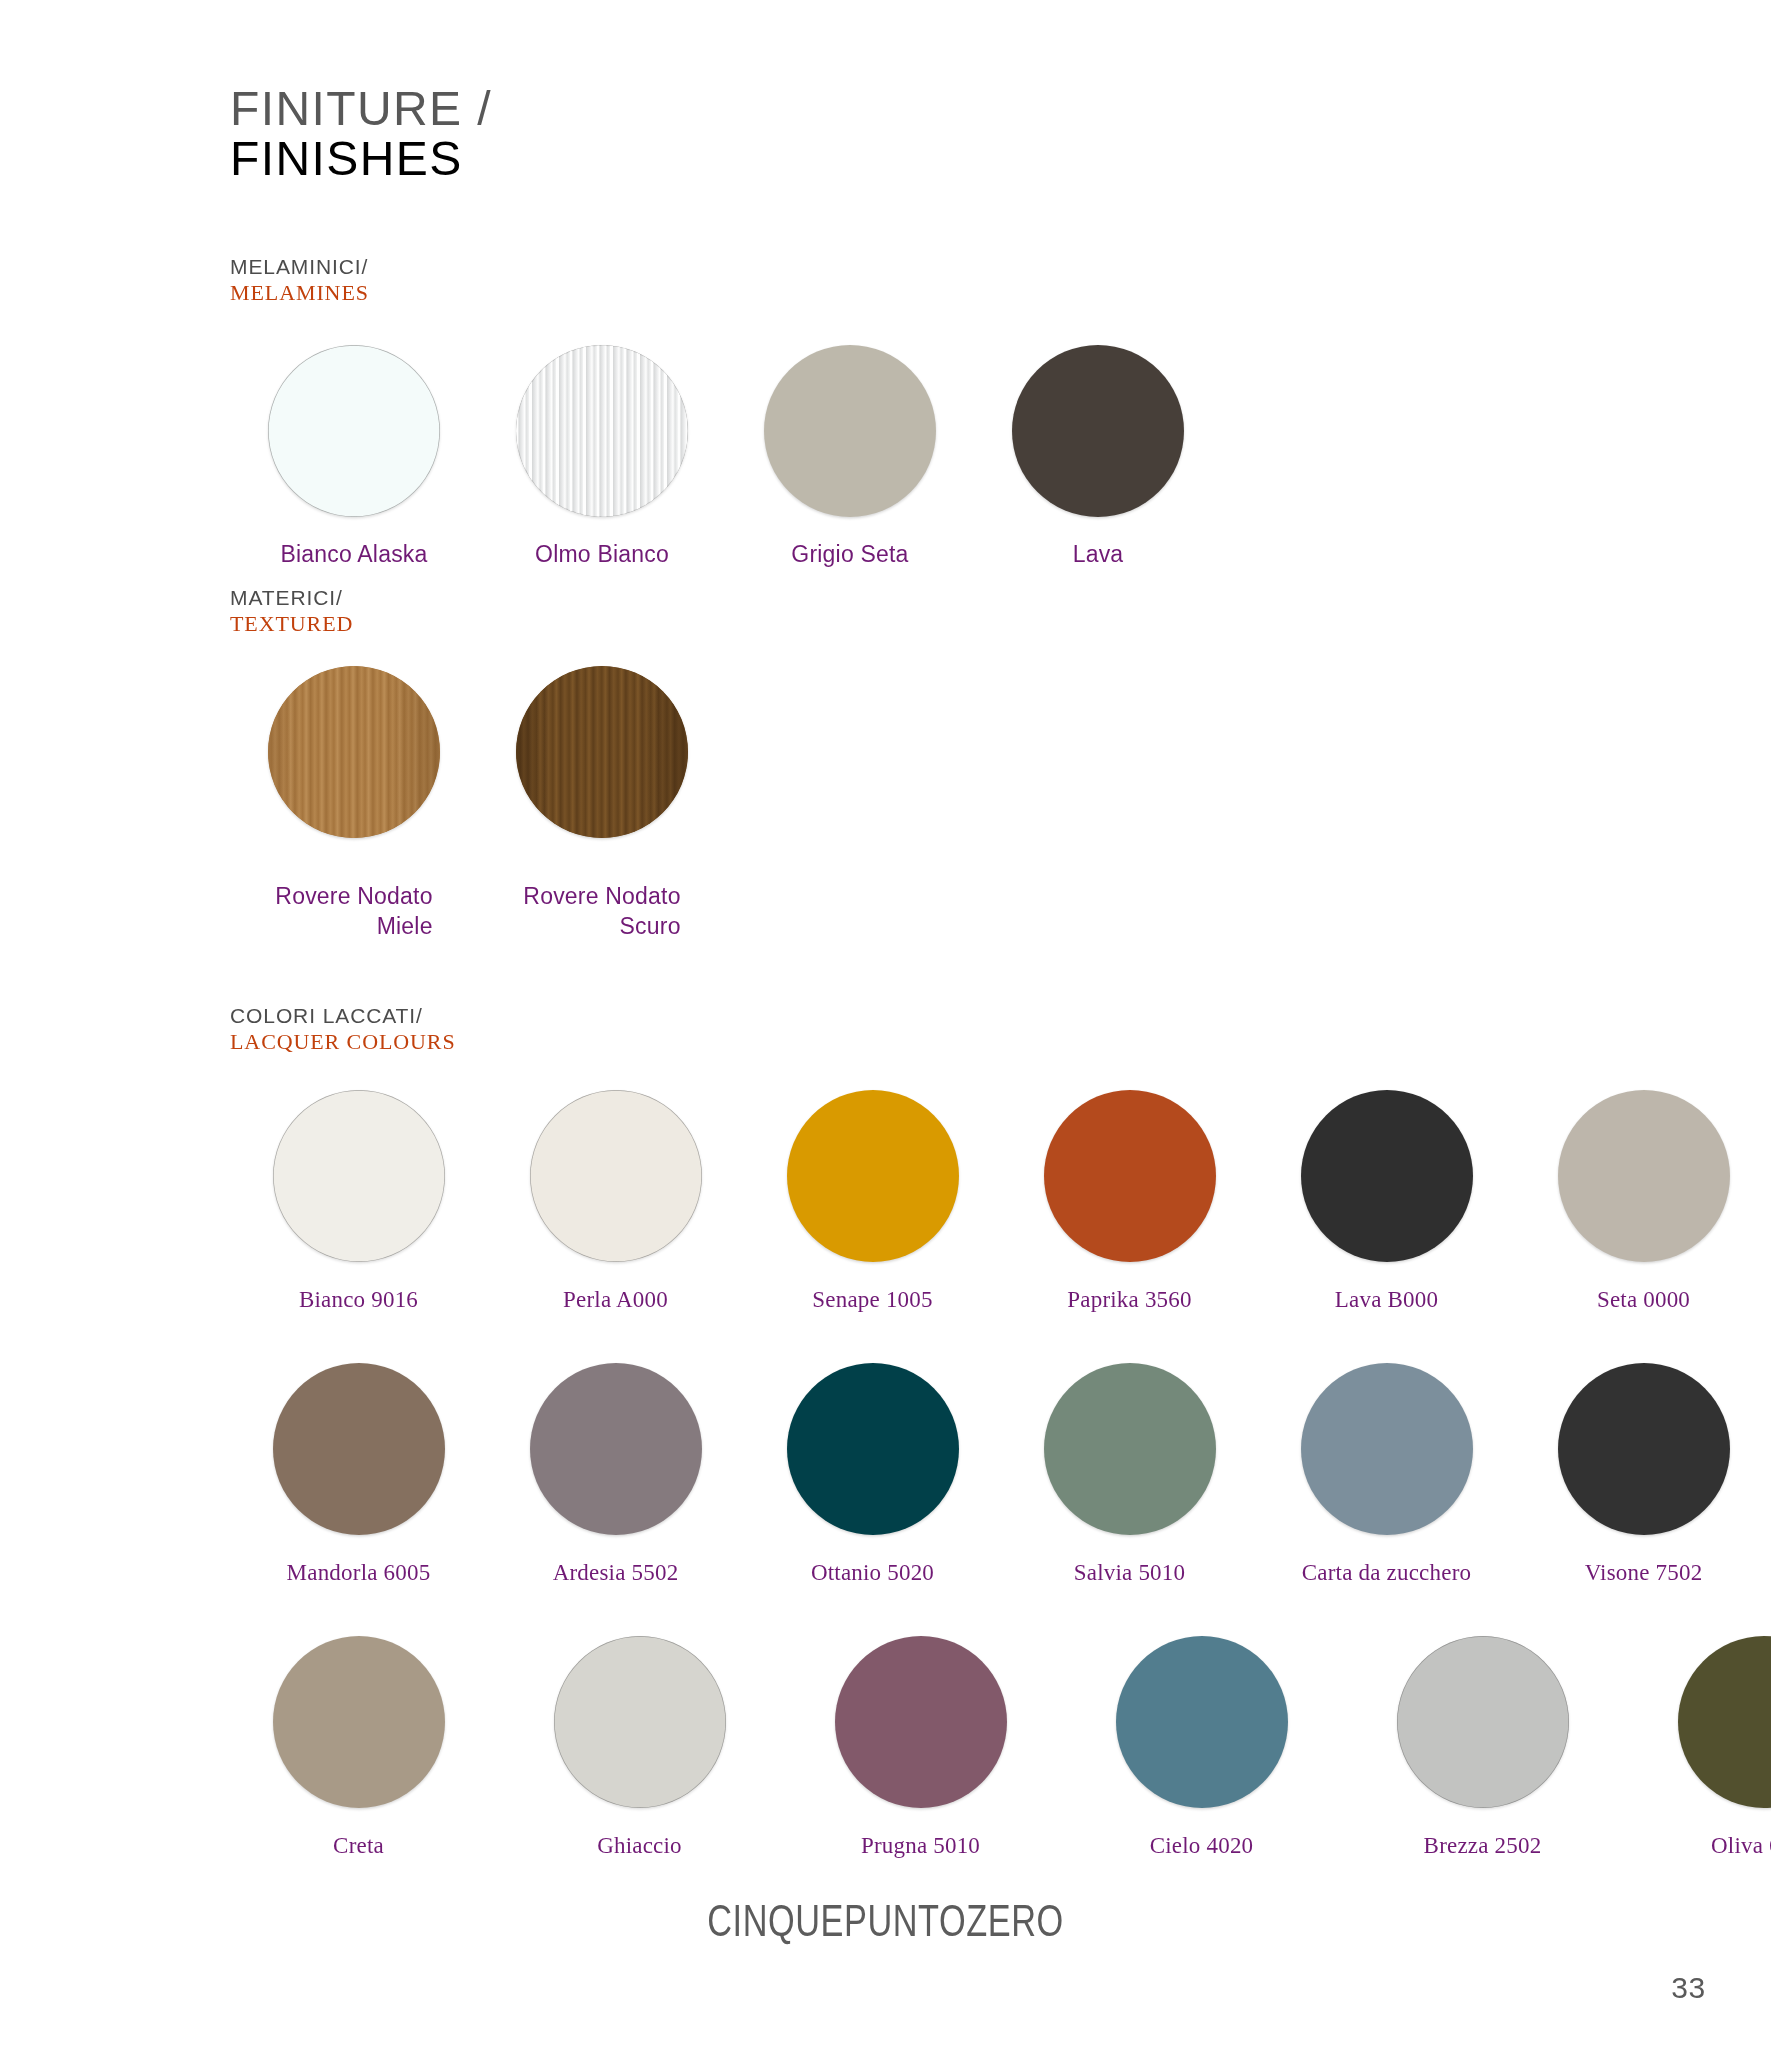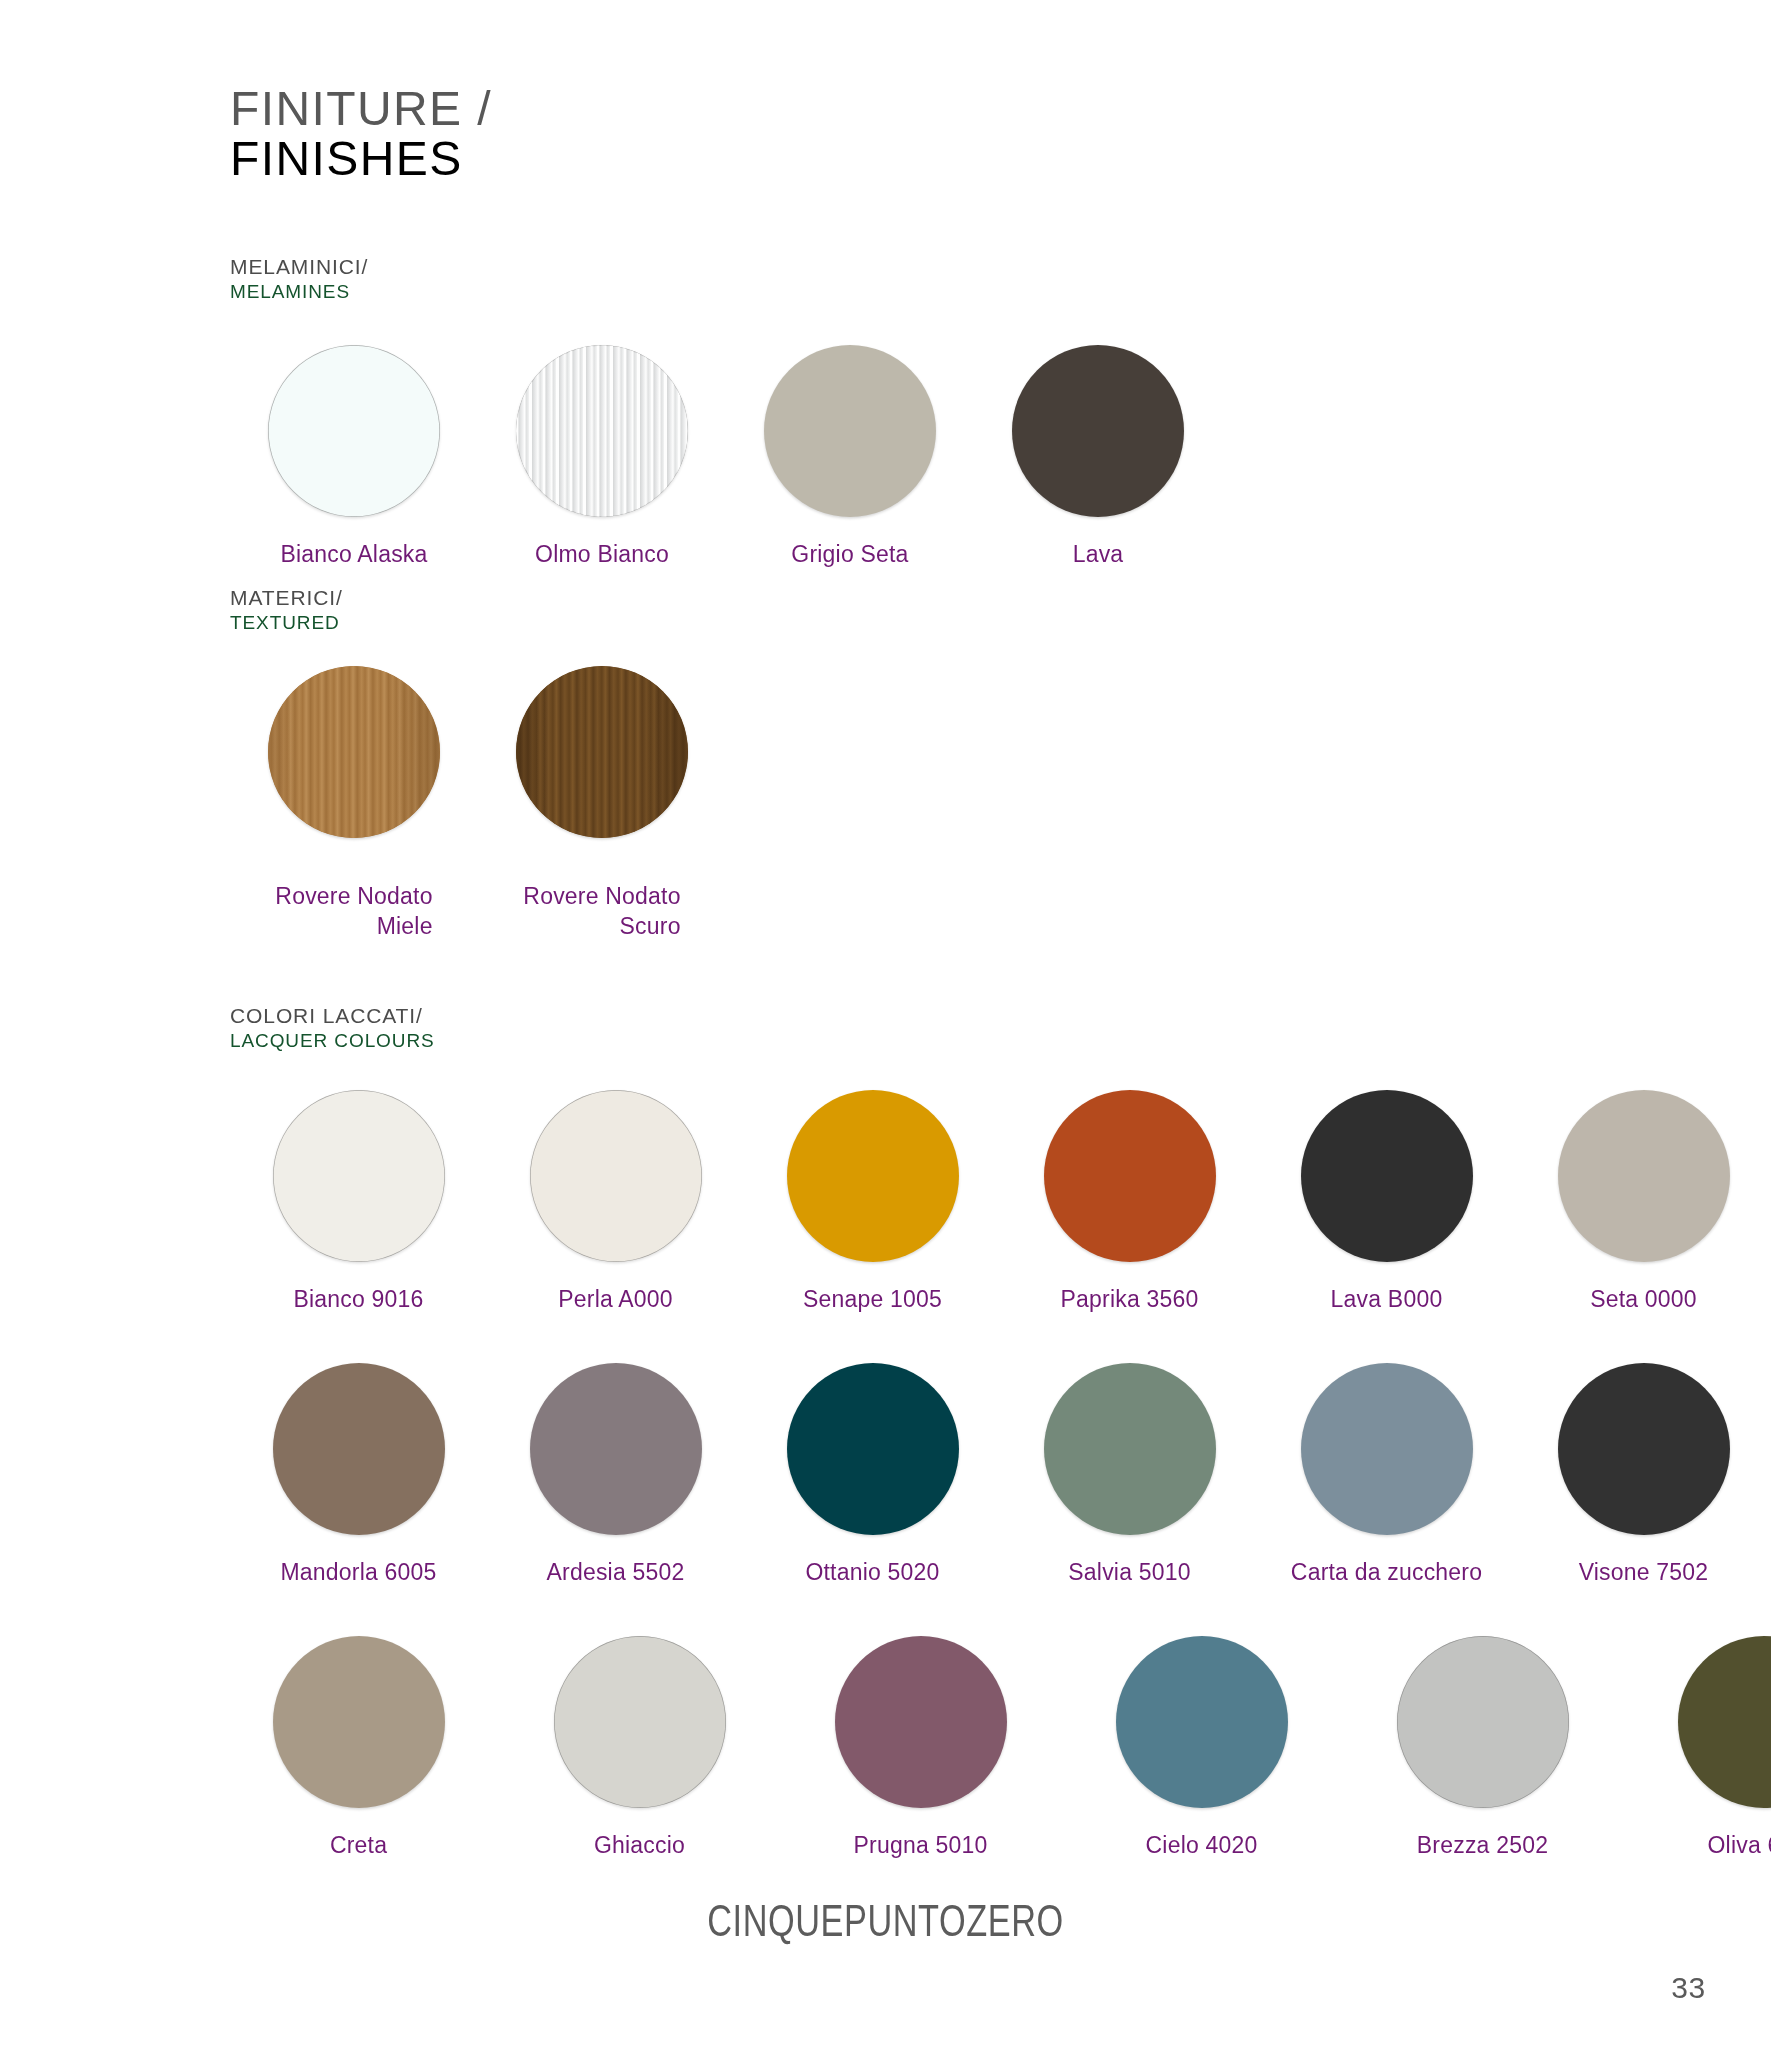--- a/index.html
+++ b/index.html
@@ -52,26 +52,27 @@
   }
   .section-it {
     font-size: 21px;
     font-weight: 400;
     letter-spacing: 0.9px;
     color: #4c4c4c;
     line-height: 1.22;
     white-space: nowrap;
   }
   .section-en {
-    font-size: 19px;
+    font-size: 22px;
     font-weight: 300;
     letter-spacing: 0.9px;
-    color: #14532d;
+    color: #c2410c;
     line-height: 1.22;
     white-space: nowrap;
+    font-family: Liberation Serif, serif;
   }
 
   
   .grid {
     position: absolute;
     display: flex;
     flex-direction: row;
   }
   .cell {
     display: flex;
@@ -116,21 +117,21 @@
   
   #textured-grid { left: 230px; top: 666px; }
   #textured-grid .cell { width: 248px; gap: 21px; }
   #textured-grid .dot { width: 172px; height: 172px; }
   #textured-grid .caption { margin-top: 23.4px; }
 
   
   .lacquer-grid { left: 230px; }
   .lacquer-grid .cell { width: 257px; }
   .lacquer-grid .dot { width: 172px; height: 172px; }
-  .lacquer-grid .caption { margin-top: 23.4px; }
+  .lacquer-grid .caption { margin-top: 23.4px; font-family: Liberation Serif, serif; }
   #lacquer-row-1 { top: 1090px; }
   #lacquer-row-2 { top: 1363px; }
   #lacquer-row-3 { top: 1636px; gap: 24px; }
 
   
   .brand {
     position: absolute;
     left: 0;
     right: 0;
     top: 1896px;

